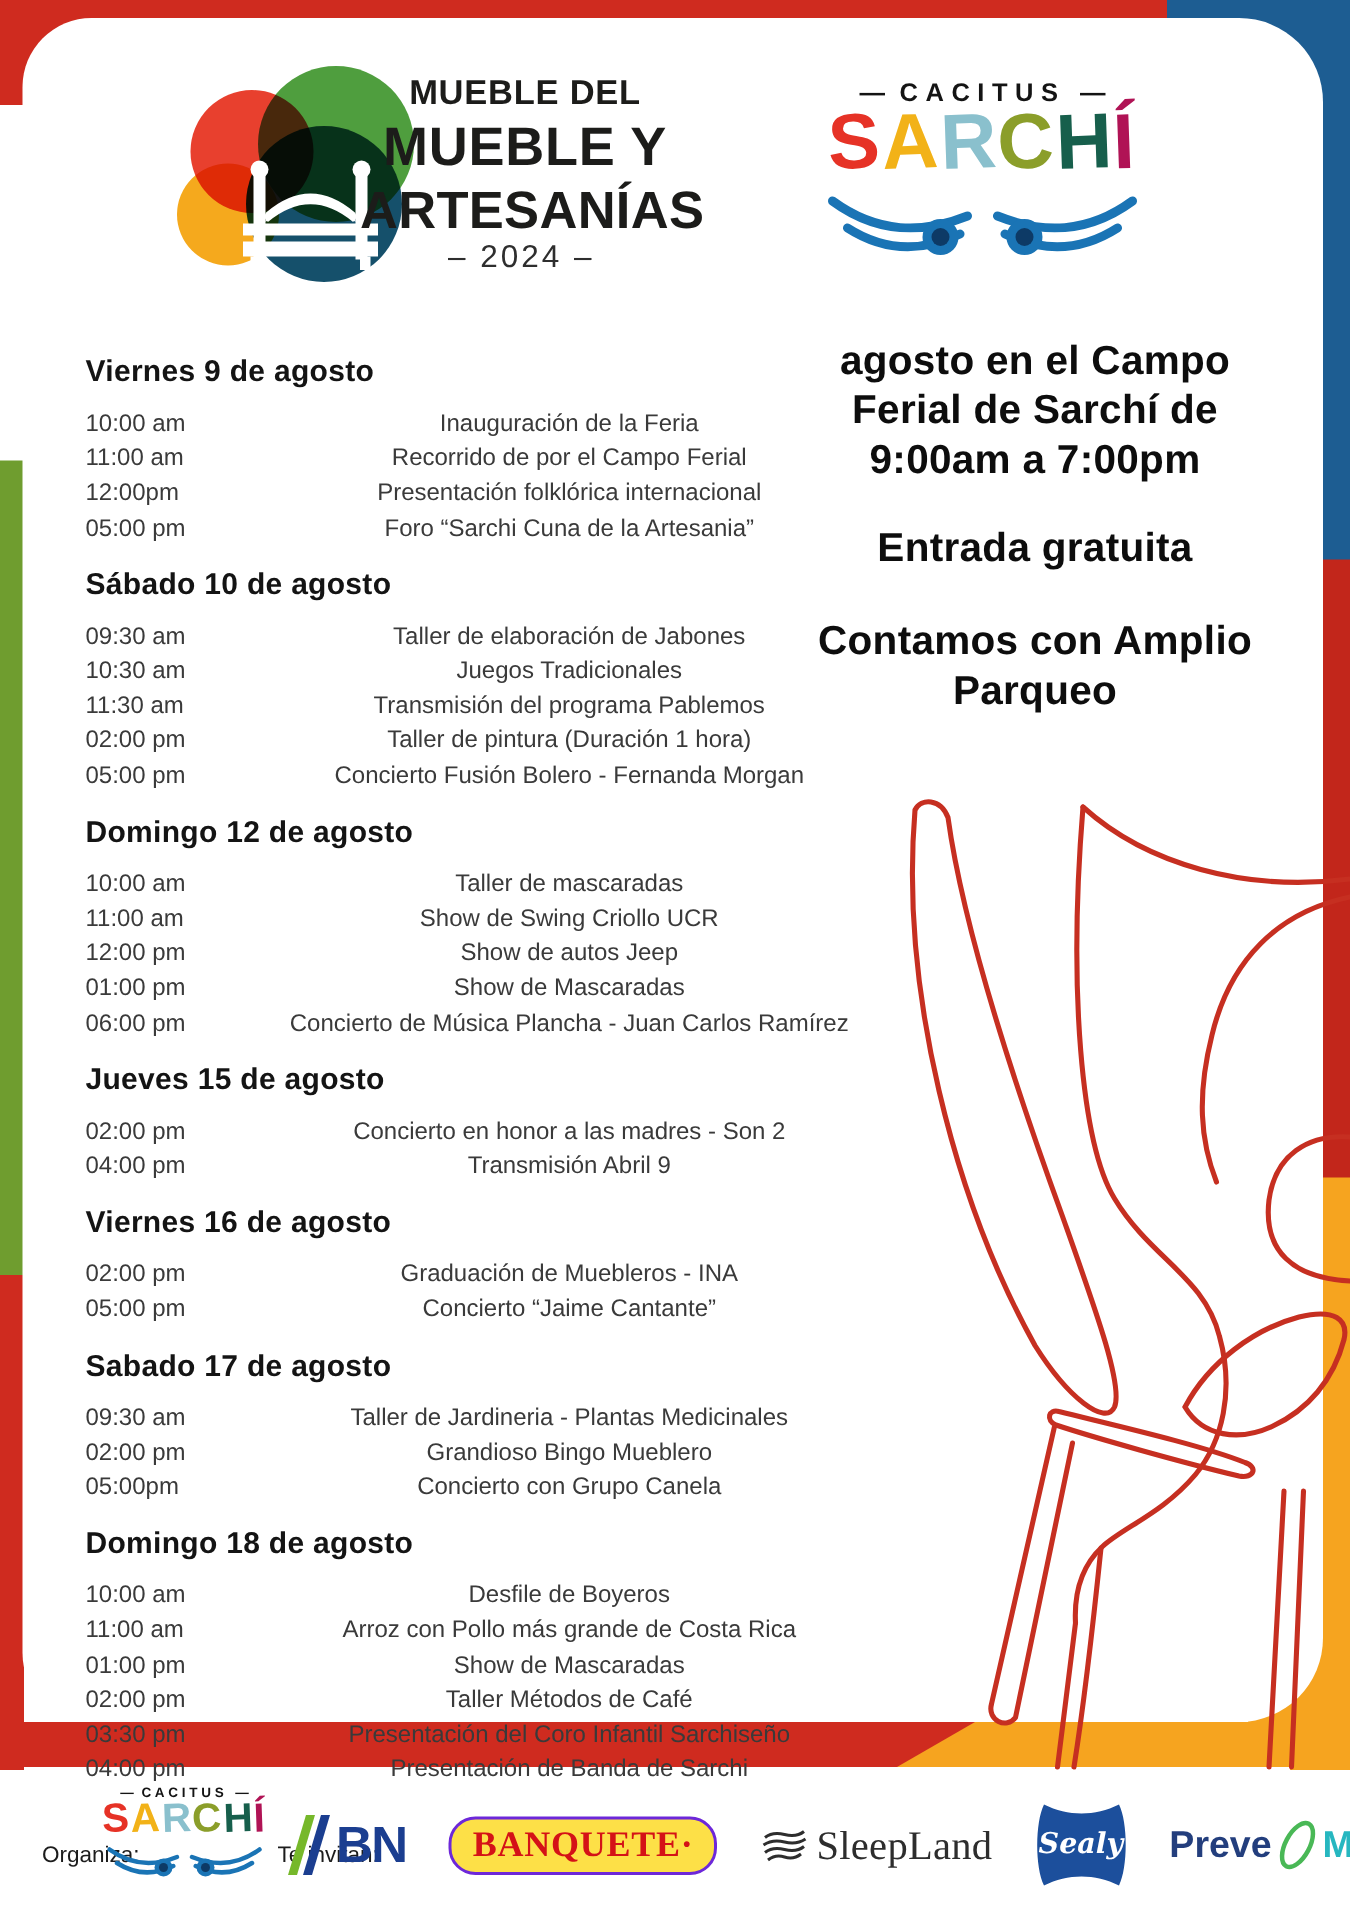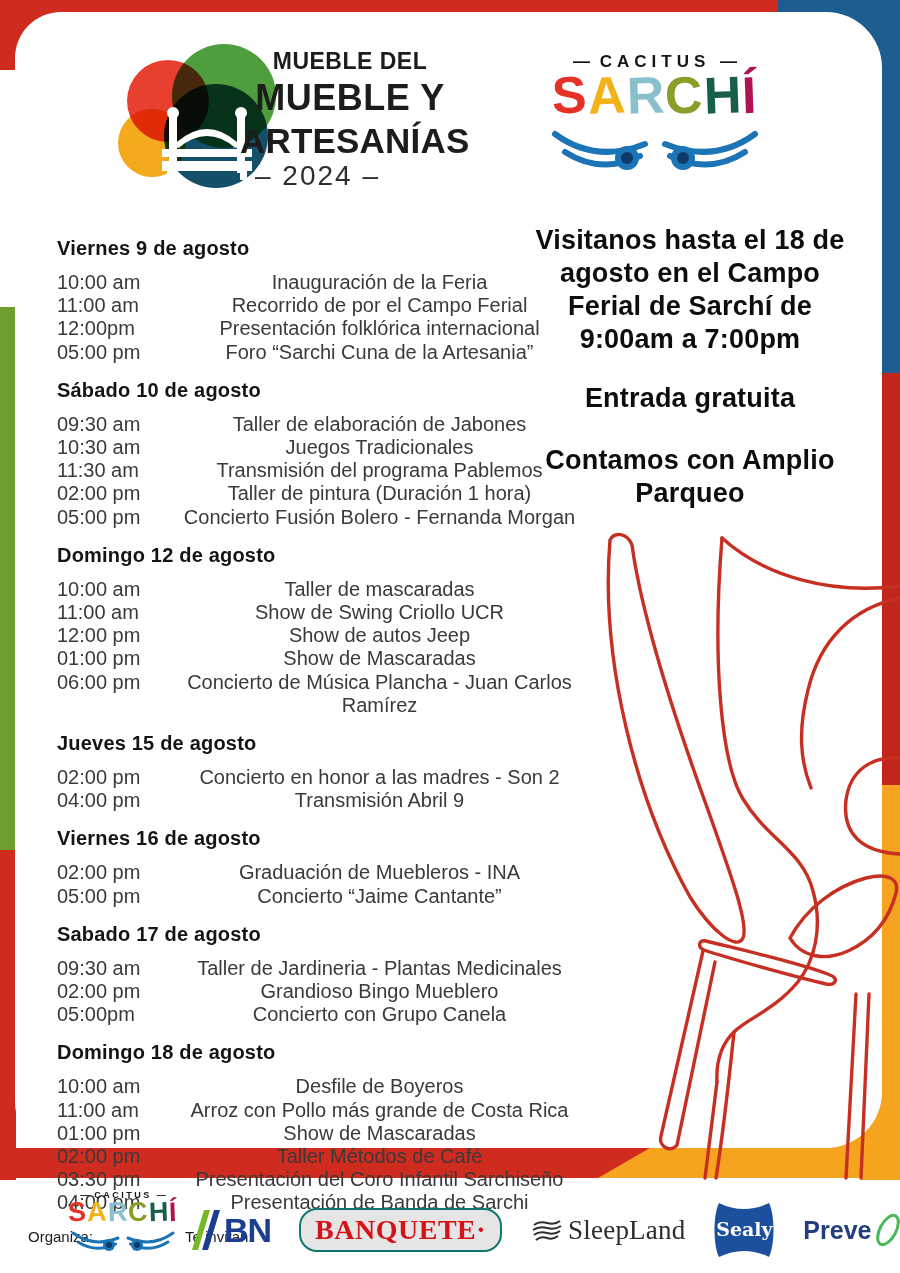--- a/index.html
+++ b/index.html
@@ -24,22 +24,22 @@
   #card{position:absolute;left:15px;top:12px;width:867px;height:1136px;background:#ffffff;
     border-radius:46px 56px 56px 46px;}
   
   #chair{position:absolute;left:0;top:0;pointer-events:none;}
   
   #logo-circles{position:absolute;left:0;top:0;pointer-events:none;}
   #title-block{position:absolute;left:240px;top:48px;width:220px;text-align:center;color:#1c1c1a;}
   #title-line1{font-size:23px;font-weight:800;letter-spacing:.5px;}
   #title-line2{font-size:36px;font-weight:800;letter-spacing:.5px;margin-top:2px;}
   #title-line3{font-size:35px;font-weight:800;letter-spacing:.2px;margin-top:2px;}
-  #year-line{position:absolute;left:255px;top:160px;width:185px;
-    font-size:28px;color:#2e2e2e;letter-spacing:2px;}
+  #year-line{position:absolute;left:255px;top:160px;width:185px;text-align:center;
+    font-size:21px;color:#2e2e2e;letter-spacing:2px;}
   
   .brand{position:absolute;text-align:center;}
   #brand-top{left:505px;top:52px;width:300px;}
   .brand .cacitus{font-size:17px;font-weight:800;color:#141414;letter-spacing:5px;}
   .brand .cacitus .dash{letter-spacing:0;font-weight:800;}
   .brand .sarchi{font-size:52px;font-weight:800;letter-spacing:1px;line-height:.92;
     font-family:"Liberation Sans",sans-serif;}
   .brand .sarchi span{display:inline-block;transform:rotate(-2deg);}
   .brand svg{display:block;margin:2px auto 0;}
   
@@ -48,38 +48,38 @@
   #brand-footer .sarchi{font-size:27px;}
   
   #info{position:absolute;left:498px;top:224px;width:384px;text-align:center;color:#0d0d0d;}
   .info-block{font-size:27px;font-weight:800;line-height:33px;letter-spacing:.2px;}
   #info-visit{margin-bottom:26px;}
   #info-entrada{margin-bottom:29px;}
   
   #schedule{position:absolute;left:57px;top:222px;width:548px;}
   .day-heading{font-size:20px;font-weight:800;color:#141414;margin:15px 0 11px;letter-spacing:.2px;}
   .day-events{margin-bottom:4px;}
-  .event-row{display:flex;font-size:20px;color:#3a3a3a;line-height:23.2px;}
+  .event-row{display:flex;font-size:16px;color:#3a3a3a;line-height:23.2px;}
   .event-time{width:97px;flex:none;}
   .event-name{flex:1;text-align:center;}
   
   .footer-label{position:absolute;top:1228px;font-size:15px;color:#1c1c1c;}
   #organiza-label{left:28px;}
   #teinvitan-label{left:185px;}
   #sponsors{position:absolute;left:190px;top:1195px;width:700px;height:70px;display:flex;
     align-items:center;gap:28px;}
   .sponsor{display:flex;align-items:center;gap:4px;}
   #bn-text{font-size:34px;font-weight:800;color:#1b3e90;letter-spacing:-1px;}
-  #banquete-pill{background:#e5e5e5;border:2px solid #0f766e;border-radius:18px;
+  #banquete-pill{background:#fde047;border:2px solid #6d28d9;border-radius:18px;
     padding:4px 14px;font-family:"Liberation Serif",serif;font-weight:700;
-    font-size:28px;color:#d41217;letter-spacing:.5px;}
+    font-size:24px;color:#d41217;letter-spacing:.5px;}
   #sleepland-text{font-family:"Liberation Serif",serif;font-size:27px;color:#2d2d2d;letter-spacing:.2px;}
   #sealy-box{position:relative;width:62px;height:58px;}
   #sealy-box span{position:absolute;left:0;right:0;top:17px;text-align:center;
-    font-family:"DejaVu Serif",serif;font-weight:700;font-size:19px;color:#fff;}
+    font-family:"DejaVu Serif",serif;font-style:italic;font-weight:700;font-size:19px;color:#fff;}
   #prevemed{position:relative;}
   #preve-text{font-size:25px;font-weight:800;color:#233e7d;}
   #med-text{font-size:25px;font-weight:800;color:#26b7c0;letter-spacing:1px;}
   #muni{display:flex;align-items:center;gap:5px;}
 </style>
 </head>
 <body>
 
 <div class="bg" id="bg-top-red"></div>
 <div class="bg" id="bg-top-blue"></div>
@@ -152,21 +152,20 @@
     </g>
     <circle cx="82" cy="36" r="12" fill="#1a74b5"></circle>
     <circle cx="82" cy="36" r="6" fill="#0d3a66"></circle>
     <circle cx="138" cy="36" r="12" fill="#1a74b5"></circle>
     <circle cx="138" cy="36" r="6" fill="#0d3a66"></circle>
   </svg>
 </div>
 
 <div id="info">
   <div class="info-block" id="info-visit">
-      <div>Visitanos hasta el 18 de</div>
       <div>agosto en el Campo</div>
       <div>Ferial de Sarchí de</div>
       <div>9:00am a 7:00pm</div>
     </div>
   <div class="info-block" id="info-entrada">Entrada gratuita</div>
   <div class="info-block" id="info-parqueo">
       <div>Contamos con Amplio</div>
       <div>Parqueo</div>
     </div>
 </div>

